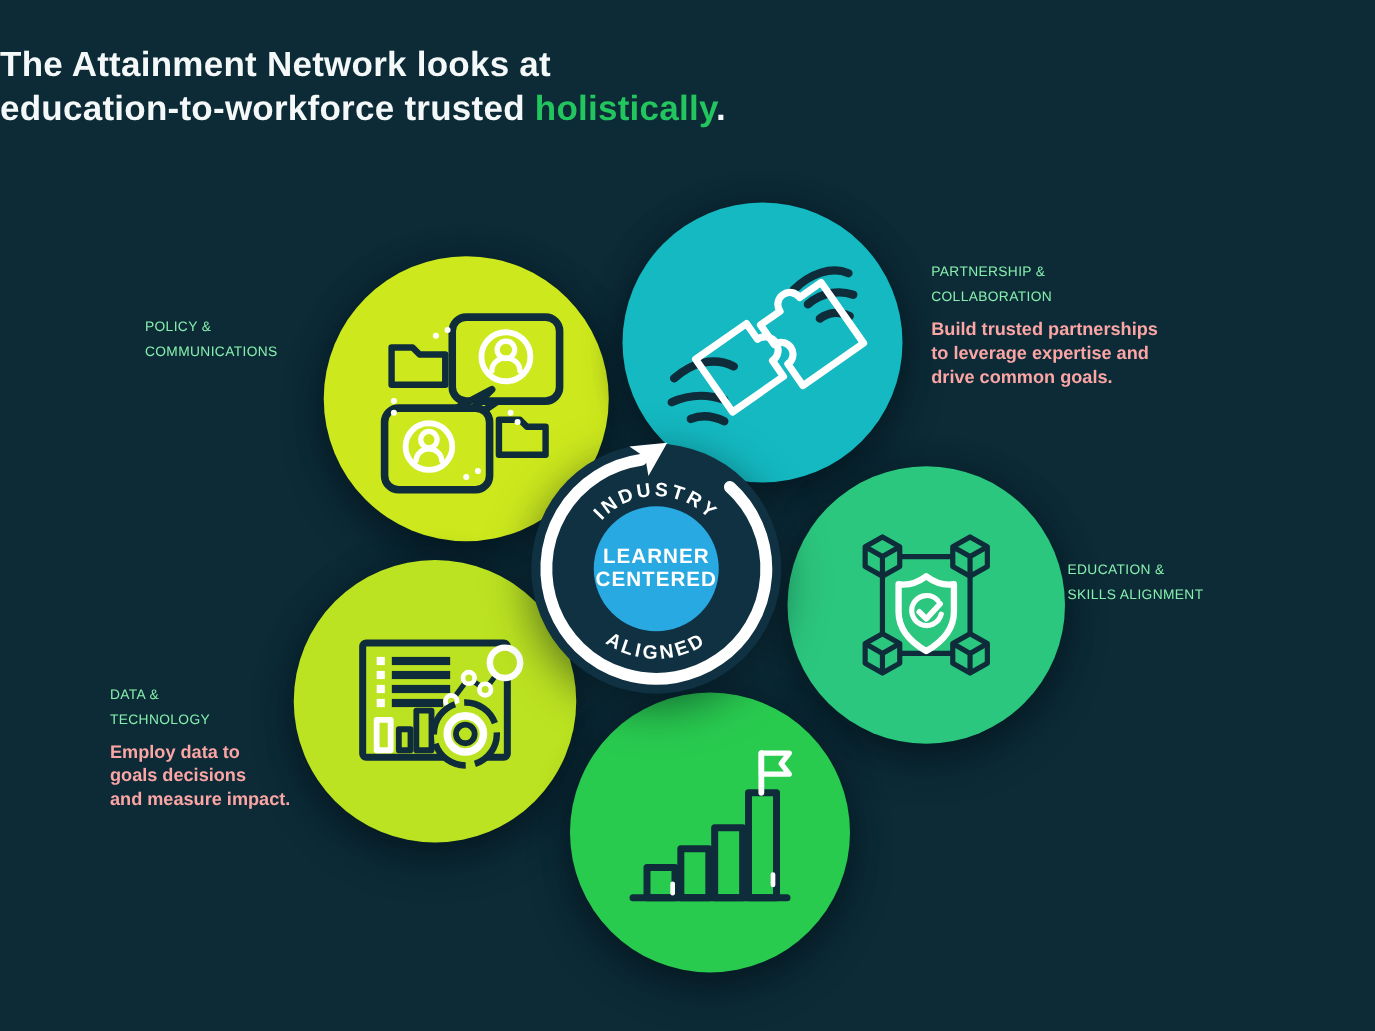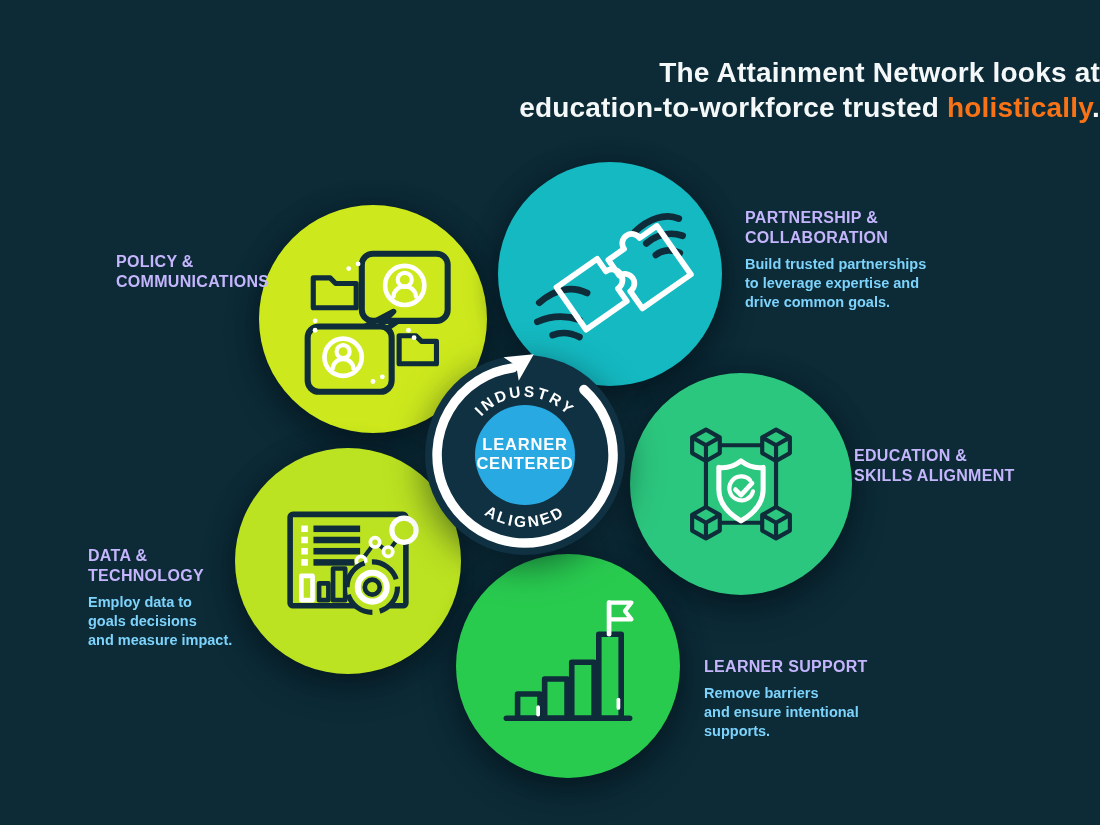--- a/index.html
+++ b/index.html
@@ -3,47 +3,47 @@
 <meta charset="utf-8">
 <style>
   html,body{margin:0;padding:0;background:#0c2b37;}
   .stage{
     position:relative;width:1100px;height:825px;margin:0 auto;
     background:#0c2b37;overflow:hidden;
     font-family:"Liberation Sans",sans-serif;
   }
   
   .title{
-    position:absolute;top:55px;left:0;right:0;text-align:right;
+    position:absolute;top:34px;left:0;right:0;text-align:left;
     color:#f4f8f8;font-size:28px;font-weight:700;line-height:35px;letter-spacing:.2px;
   }
-  .title .hl{color:#f97316;}
+  .title .hl{color:#22c55e;}
   
   .circle{
     position:absolute;border-radius:50%;
     display:flex;align-items:center;justify-content:center;
     box-shadow:0 14px 30px rgba(3,18,26,.55), 0 0 24px rgba(3,18,26,.35);
   }
   #c-policy     {left:259px;top:205px;width:228px;height:228px;}
   #c-partnership{left:498px;top:162px;width:224px;height:224px;}
   #c-education  {left:630px;top:373px;width:222px;height:222px;}
   #c-data       {left:235px;top:448px;width:226px;height:226px;}
   #c-support    {left:456px;top:554px;width:224px;height:224px;}
   .circle svg{display:block;}
   
   .hub{position:absolute;left:413px;top:343px;width:224px;height:224px;z-index:10;
        filter:drop-shadow(0 10px 18px rgba(3,18,26,.55));}
   
   .label{position:absolute;}
   .label h3{
-    color:#c4b5fd;font-size:16px;font-weight:700;line-height:20px;margin:0;
+    color:#86efac;font-size:11px;font-weight:400;line-height:20px;margin:0;
     white-space:pre-line;letter-spacing:.3px;
   }
   .label p{
-    color:#7dd3fc;font-size:14.5px;font-weight:600;line-height:19px;
+    color:#fca5a5;font-size:14.5px;font-weight:600;line-height:19px;
     margin:7px 0 0;white-space:pre-line;
   }
   #l-policy     {left:88px; top:252px;width:215px;margin-left:28px;}
   #l-partnership{left:745px;top:208px;width:235px;}
   #l-education  {left:854px;top:446px;width:220px;}
   #l-support    {left:704px;top:657px;width:225px;}
   #l-data       {left:88px; top:519px;width:205px;margin-top:27px;}
 </style>
 </head>
 <body>
@@ -236,26 +236,20 @@
     <p>Build trusted partnerships
 to leverage expertise and
 drive common goals.</p>
   </div>
 
   <div class="label" id="l-education">
     <h3>EDUCATION &amp;
 SKILLS ALIGNMENT</h3>
   </div>
 
-  <div class="label" id="l-support">
-    <h3>LEARNER SUPPORT</h3>
-    <p>Remove barriers
-and ensure intentional
-supports.</p>
-  </div>
 
   <div class="label" id="l-data">
     <h3>DATA &amp;
 TECHNOLOGY</h3>
     <p>Employ data to
 goals decisions
 and measure impact.</p>
   </div>
 
 </div>

